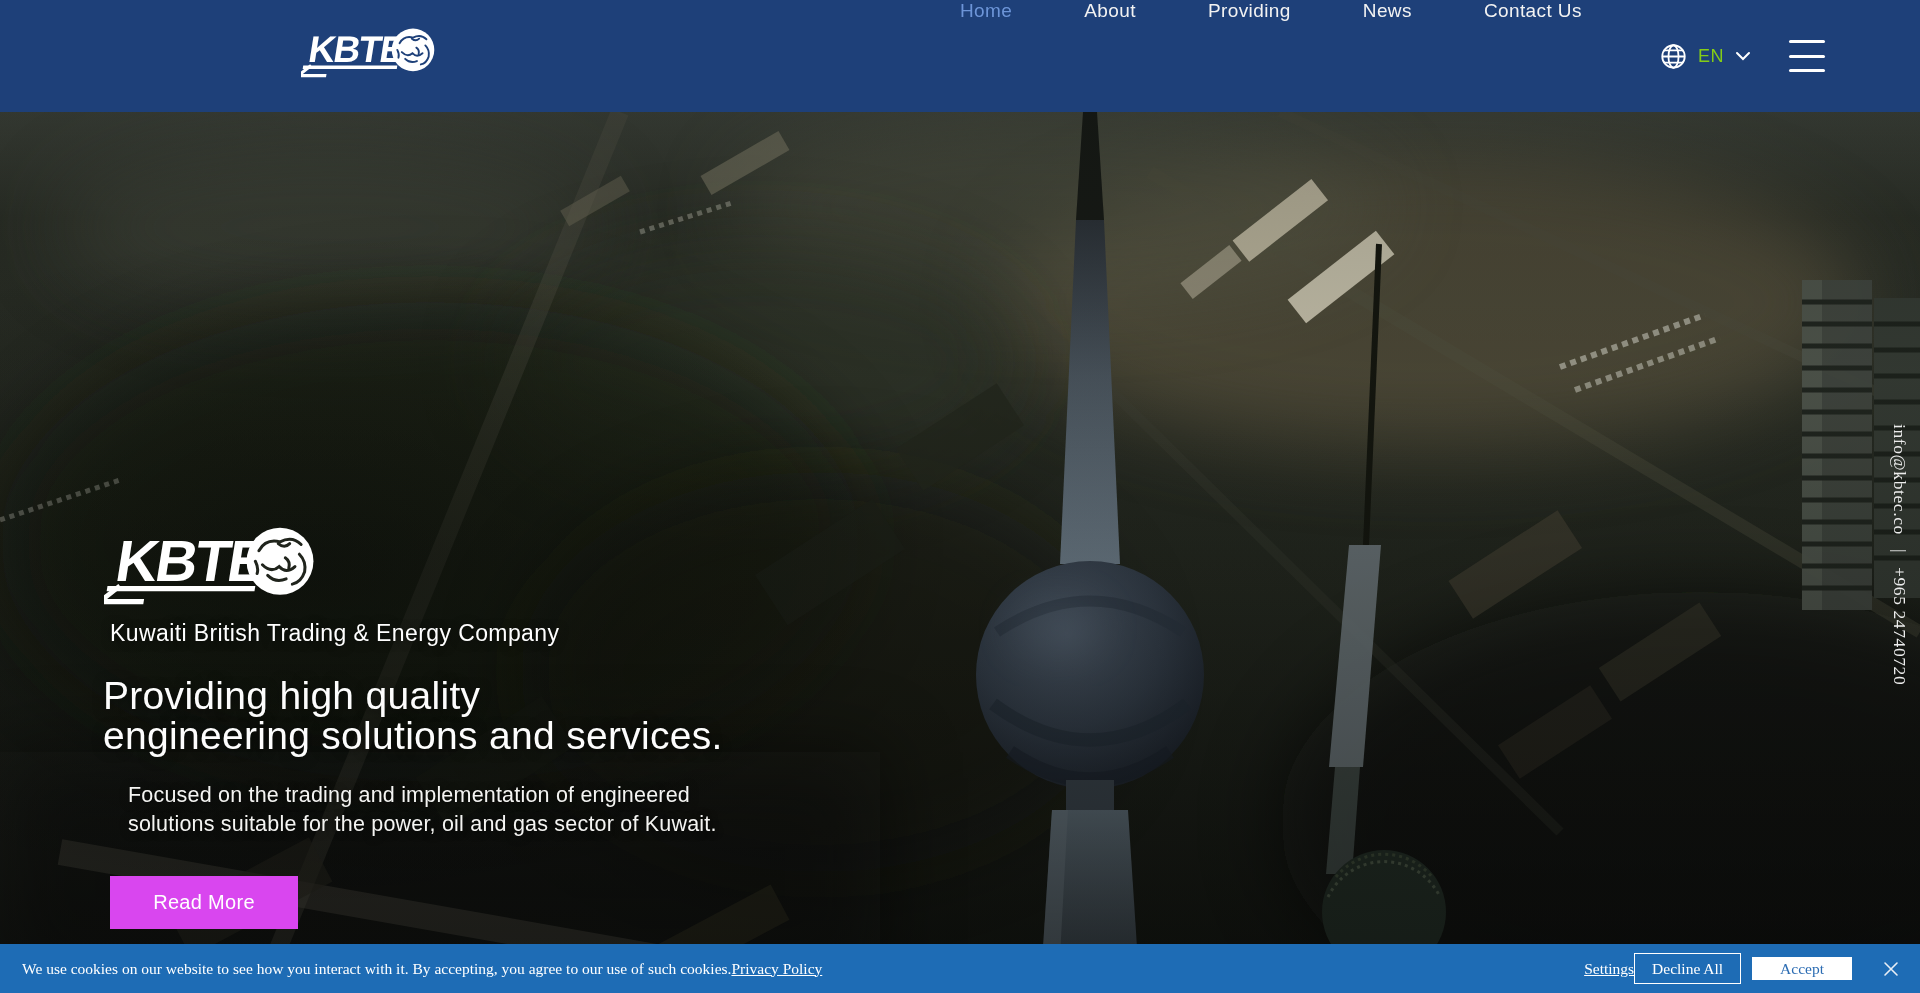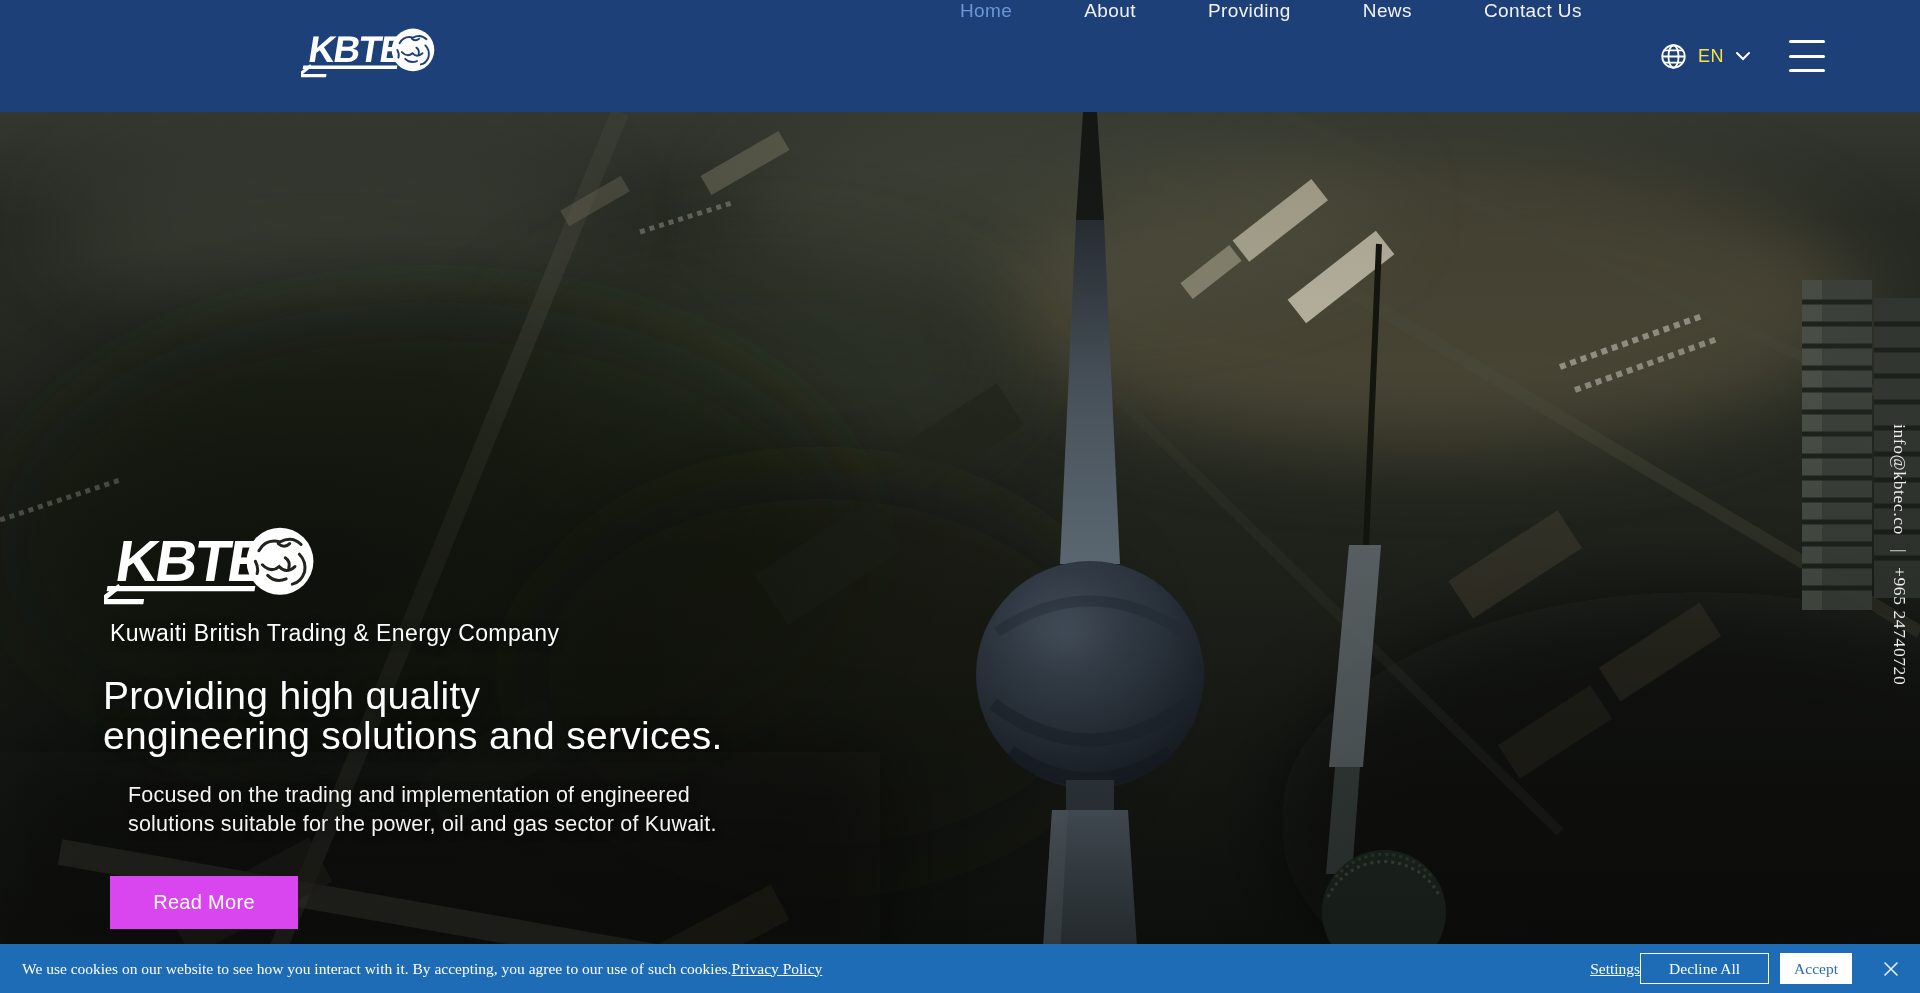--- a/index.html
+++ b/index.html
@@ -12,21 +12,21 @@
     background:#1e4079; z-index:30;
   }
   .nav-logo { position:absolute; left:301px; top:22px; width:140px; height:58px; cursor:pointer; }
   .nav-menu { position:absolute; left:960px; top:0; height:112px; display:flex; gap:72px; }
   .nav-link {
     color:#f2f2f2; font-size:19px; letter-spacing:.4px; text-decoration:none; cursor:pointer;
     white-space:nowrap;
   }
   .nav-link.active { color:#6d95d8; }
   .lang-control { position:absolute; left:1660px; top:0; height:112px; display:flex; align-items:center; gap:11px; cursor:pointer; }
-  .lang-label { color:#fde047; font-size:18px; letter-spacing:.5px; }
+  .lang-label { color:#84cc16; font-size:18px; letter-spacing:.5px; }
   .hamburger { position:absolute; left:1789px; top:40px; width:36px; height:32px; display:flex; flex-direction:column; justify-content:space-between; cursor:pointer; }
   .hamburger span { display:block; height:3px; background:#fff; border-radius:2px; }
 
   
   .hero { position:absolute; top:112px; left:0; width:1920px; height:881px; background:#20251e; overflow:hidden; }
   .hero-bg { position:absolute; inset:0; width:100%; height:100%; }
   .hero::before {
     content:""; position:absolute; inset:0; z-index:2; pointer-events:none;
     background:radial-gradient(ellipse 900px 520px at 16% 52%, rgba(6,8,6,.50), rgba(6,8,6,0) 65%);
   }
@@ -68,25 +68,25 @@
   .cookie-banner {
     position:absolute; left:0; bottom:0; width:1920px; height:49px; z-index:40;
     background:#1e6cb5; color:#fff; display:flex; align-items:center;
     font-family:"Liberation Serif", serif; padding:0 15px 0 22px;
   }
   .cookie-text { font-size:15.5px; flex:1; white-space:nowrap; }
   .cookie-link { color:#fff; text-decoration:underline; cursor:pointer; }
   .cookie-actions { display:flex; align-items:center; }
   .settings-link { color:#fff; font-size:15.5px; text-decoration:underline; cursor:pointer; margin-right:0; }
   .decline-btn {
-    background:transparent; border:1px solid #fff; color:#fff; height:31px; padding:0 28px;
+    background:transparent; border:1px solid #fff; color:#fff; height:31px; padding:0 17px;
     font-family:"Liberation Serif", serif; font-size:15.5px; cursor:pointer; margin-right:11px;
   }
   .accept-btn {
-    background:#fff; border:none; color:#2b6cb3; height:31px; padding:0 14px;
+    background:#fff; border:none; color:#2b6cb3; height:23px; padding:0 28px;
     font-family:"Liberation Serif", serif; font-size:15.5px; cursor:pointer;
   }
   .close-cookie { margin-left:30px; margin-right:5px; cursor:pointer; display:flex; align-items:center; }
 </style>
 </head>
 <body>
 
 <header class="navbar">
   <svg class="nav-logo" viewBox="0 0 250 100">
     <g transform="skewX(-9)">

